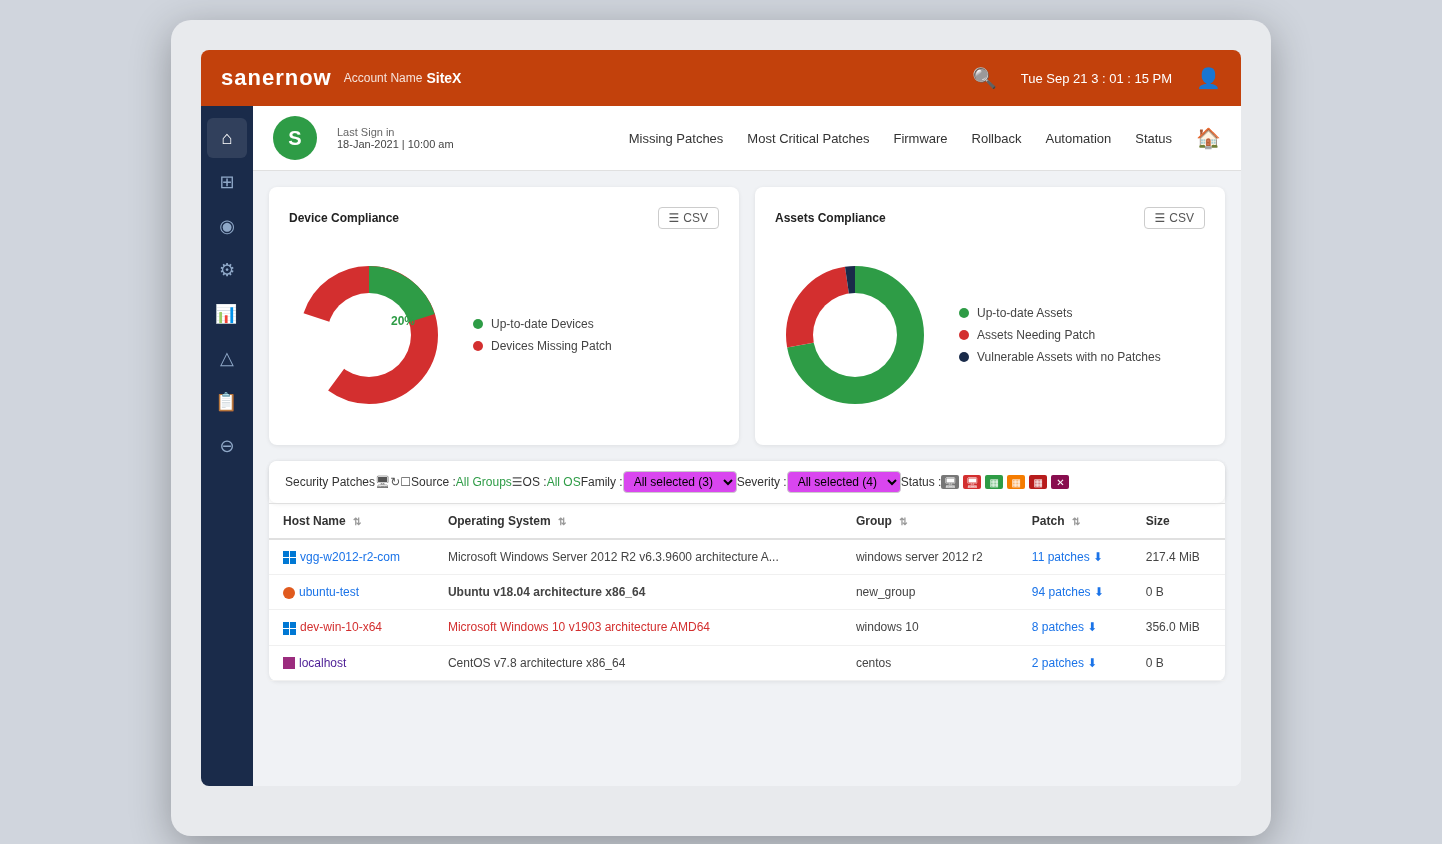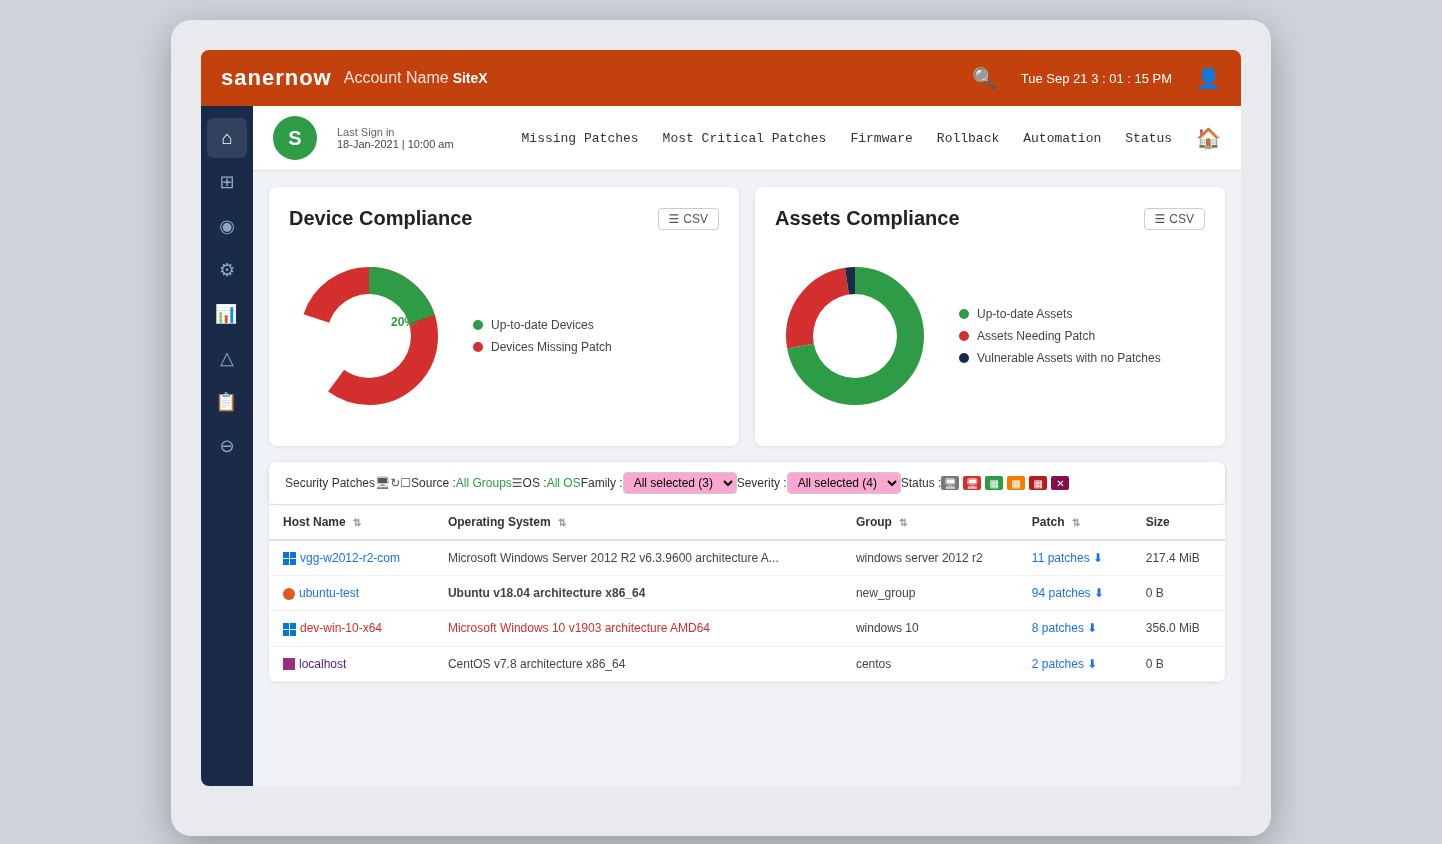--- a/index.html
+++ b/index.html
@@ -34,21 +34,21 @@
       color: white;
     }
     .top-nav .logo {
       font-size: 22px;
       font-weight: bold;
       color: white;
       letter-spacing: 1px;
       margin-right: 12px;
     }
     .top-nav .account-label {
-      font-size: 16px;
+      font-size: 12px;
       color: rgba(255,255,255,0.85);
       margin-right: 4px;
     }
     .top-nav .account-name {
       font-size: 14px;
       font-weight: bold;
       color: white;
     }
     .top-nav .spacer { flex: 1; }
     .top-nav .search-icon {
@@ -135,21 +135,20 @@
     .sub-nav {
       display: flex;
       gap: 24px;
       align-items: center;
     }
     .sub-nav a {
       font-size: 13px;
       color: #333;
       text-decoration: none;
       cursor: pointer;
-      font-family: Liberation Mono, monospace;
     }
     .sub-nav .home-icon {
       font-size: 20px;
       color: #2e9c46;
     }
     
     .dashboard {
       padding: 16px;
     }
     
@@ -165,21 +164,21 @@
       flex: 1;
       box-shadow: 0 1px 4px rgba(0,0,0,0.08);
     }
     .card-header {
       display: flex;
       align-items: center;
       justify-content: space-between;
       margin-bottom: 16px;
     }
     .card-title {
-      font-size: 20px;
+      font-size: 12px;
       font-weight: bold;
       color: #222;
     }
     .csv-btn {
       background: white;
       border: 1px solid #ccc;
       border-radius: 4px;
       padding: 3px 10px;
       font-size: 12px;
       color: #555;
@@ -239,21 +238,21 @@
     }
     .filter-label {
       color: #333;
       font-weight: 500;
     }
     .filter-value {
       color: #2e9c46;
       font-weight: 500;
     }
     .filter-select {
-      background: #f9a8d4;
+      background: #d946ef;
       border: 1px solid #ccc;
       border-radius: 4px;
       padding: 2px 6px;
       font-size: 12px;
       cursor: pointer;
     }
     
     .status-icons {
       display: flex;
       gap: 4px;

